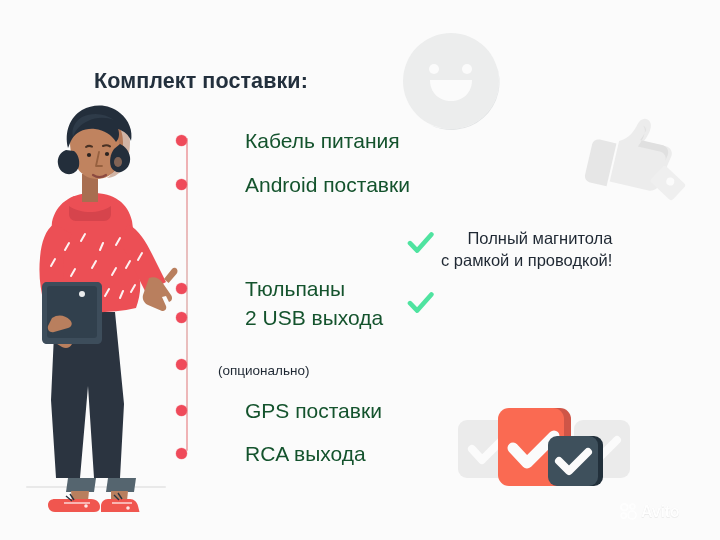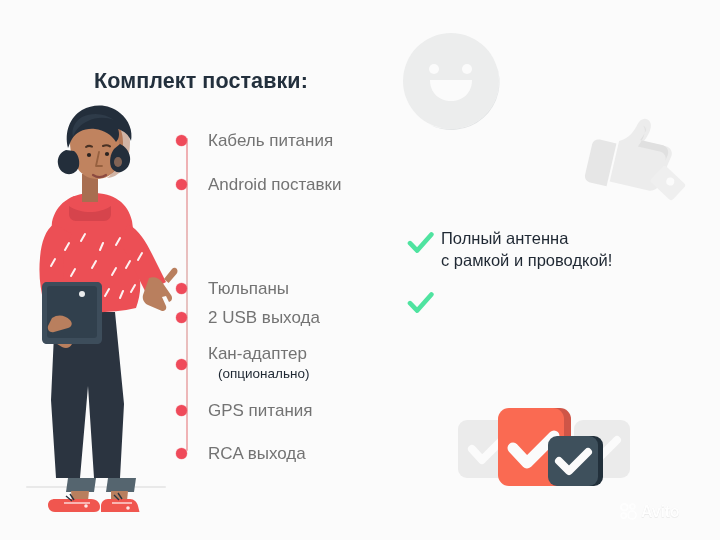--- a/index.html
+++ b/index.html
@@ -4,21 +4,21 @@
 <style>
   html,body{margin:0;padding:0;}
   body{
     width:720px;height:540px;
     background:#fbfbfb;
     font-family:"Liberation Sans","DejaVu Sans",sans-serif;
     overflow:hidden;
     position:relative;
     -webkit-font-smoothing:antialiased;
   }
-  #stage{position:absolute;inset:0;width:720px;height:540px;overflow:hidden;}
+  #stage{position:absolute;inset:0;width:720px;height:540px;overflow:hidden;text-align:right;}
 
   
   .deco{position:absolute;pointer-events:none;}
   #smiley{left:401px;top:31px;width:100px;height:100px;}
   #thumb{left:572px;top:102px;width:118px;height:108px;}
   #checkcluster{left:456px;top:404px;width:176px;height:92px;}
   #illus{left:8px;top:100px;width:178px;height:412px;}
 
   
   #title{
@@ -35,21 +35,21 @@
     border-radius:1px;
   }
   .spec-item{position:absolute;left:0;display:flex;align-items:flex-start;}
   .spec-dot{
     width:11px;height:11px;border-radius:50%;
     background:#ef4a5a;flex:0 0 auto;margin-top:5px;
     box-shadow:0 0 0 .5px rgba(239,74,90,.35);
   }
   .spec-txtwrap{margin-left:21px;}
   .spec-label{
-    font-size:17px;color:#737373;line-height:21px;white-space:nowrap;
+    font-size:21px;color:#14532d;line-height:21px;white-space:nowrap;margin-left:37px;
   }
   .spec-sub{
     font-size:13.5px;color:#1f2833;line-height:17px;
     margin-left:10px;white-space:nowrap;
   }
 
   
   #benefits{position:absolute;left:407px;top:228px;width:290px;}
   .benefit{display:flex;align-items:flex-start;margin-bottom:17px;}
   .benefit-check{flex:0 0 auto;width:27px;height:27px;margin-top:1px;}
@@ -202,48 +202,48 @@
     <div class="spec-item" style="top:177px">
       <span class="spec-dot"></span>
       <span class="spec-txtwrap">
         <span class="spec-label">2 USB выхода</span>
       </span>
     </div>
 
     <div class="spec-item" style="top:213px">
       <span class="spec-dot" style="margin-top:16px"></span>
       <span class="spec-txtwrap">
-        <span class="spec-label">Кан-адаптер</span><br>
+        <br>
         <span class="spec-sub">(опционально)</span>
       </span>
     </div>
 
     <div class="spec-item" style="top:270px">
       <span class="spec-dot"></span>
       <span class="spec-txtwrap">
-        <span class="spec-label">GPS питания</span>
+        <span class="spec-label">GPS поставки</span>
       </span>
     </div>
 
     <div class="spec-item" style="top:313px">
       <span class="spec-dot"></span>
       <span class="spec-txtwrap">
         <span class="spec-label">RCA выхода</span>
       </span>
     </div>
   </div>
 
   <div id="benefits">
 
     <div class="benefit">
       <svg class="benefit-check" viewBox="0 0 27 27">
         <path d="M3 14.2l7.2 7.4L24.4 5.4" stroke="#4fe3a0" stroke-width="4.6" fill="none" stroke-linecap="round" stroke-linejoin="round"></path>
       </svg>
       <span class="benefit-text">
-        <span>Полный антенна</span><br>
+        <span>Полный магнитола</span><br>
         <span>с рамкой и проводкой!</span>
       </span>
     </div>
 
     <div class="benefit">
       <svg class="benefit-check" viewBox="0 0 27 27">
         <path d="M3 14.2l7.2 7.4L24.4 5.4" stroke="#4fe3a0" stroke-width="4.6" fill="none" stroke-linecap="round" stroke-linejoin="round"></path>
       </svg>
     </div>
 

